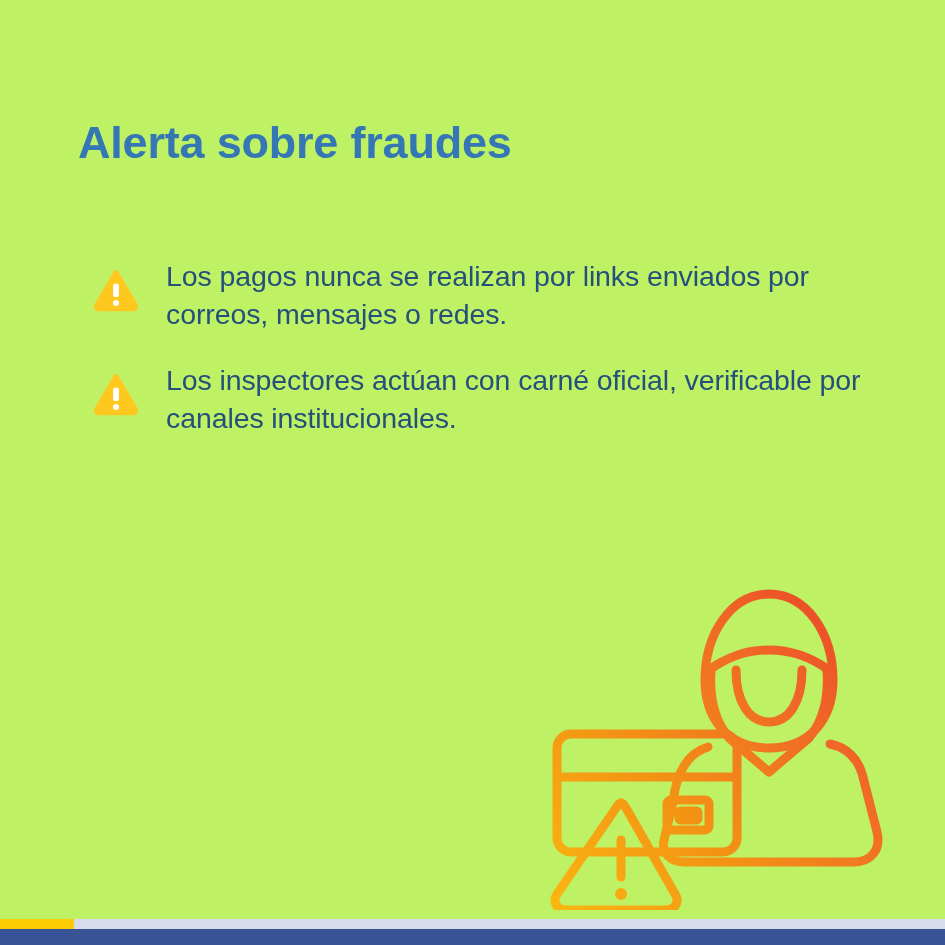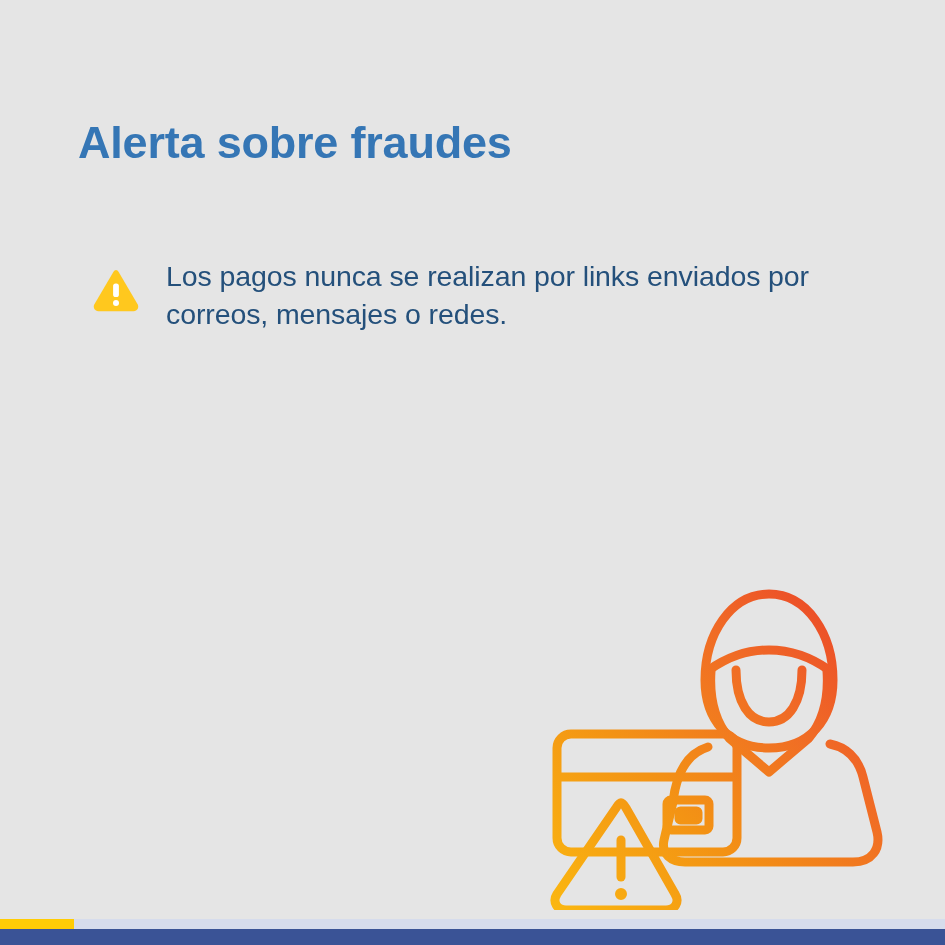--- a/index.html
+++ b/index.html
@@ -12,21 +12,21 @@
     height: 945px;
     background: #ffffff;
     font-family: "Liberation Sans", sans-serif;
     overflow: hidden;
   }
 
   .slide {
     position: relative;
     width: 945px;
     height: 945px;
-    background: #e5e5e5;
+    background: #bef264;
     box-sizing: border-box;
   }
 
   
   .title {
     position: absolute;
     left: 78px;
     top: 118px;
     margin: 0;
     font-family: "Liberation Sans", sans-serif;
@@ -126,20 +126,28 @@
     <div class="bullet-row">
       <svg class="bullet-icon" viewBox="0 0 48 46">
         <path d="M21.2 4.2 L2.4 36.2 C0.6 39.3 2.8 43.2 6.4 43.2 L41.6 43.2 C45.2 43.2 47.4 39.3 45.6 36.2 L26.8 4.2 C25.0 1.2 23.0 1.2 21.2 4.2 Z" fill="#FFC81E"></path>
         <rect x="21.1" y="15.5" width="5.8" height="13.5" rx="2.6" fill="#FFFFFF"></rect>
         <circle cx="24" cy="35.0" r="3.0" fill="#FFFFFF"></circle>
       </svg>
       <div class="bullet-text">Los pagos nunca se realizan por links enviados por correos, mensajes o redes.</div>
     </div>
 
 
+    <div class="bullet-row">
+      <svg class="bullet-icon" viewBox="0 0 48 46">
+        <path d="M21.2 4.2 L2.4 36.2 C0.6 39.3 2.8 43.2 6.4 43.2 L41.6 43.2 C45.2 43.2 47.4 39.3 45.6 36.2 L26.8 4.2 C25.0 1.2 23.0 1.2 21.2 4.2 Z" fill="#FFC81E"></path>
+        <rect x="21.1" y="15.5" width="5.8" height="13.5" rx="2.6" fill="#FFFFFF"></rect>
+        <circle cx="24" cy="35.0" r="3.0" fill="#FFFFFF"></circle>
+      </svg>
+      <div class="bullet-text">Los inspectores actúan con carné oficial, verificable por canales institucionales.</div>
+    </div>
 
   </div>
 
   <svg class="illustration" viewBox="0 0 372 338">
     <defs>
       <linearGradient id="warmGrad" x1="0" y1="1" x2="1" y2="0" gradientUnits="objectBoundingBox">
         <stop offset="0" stop-color="#FBBA10"></stop>
         <stop offset="0.45" stop-color="#F18722"></stop>
         <stop offset="1" stop-color="#E8342A"></stop>
       </linearGradient>

